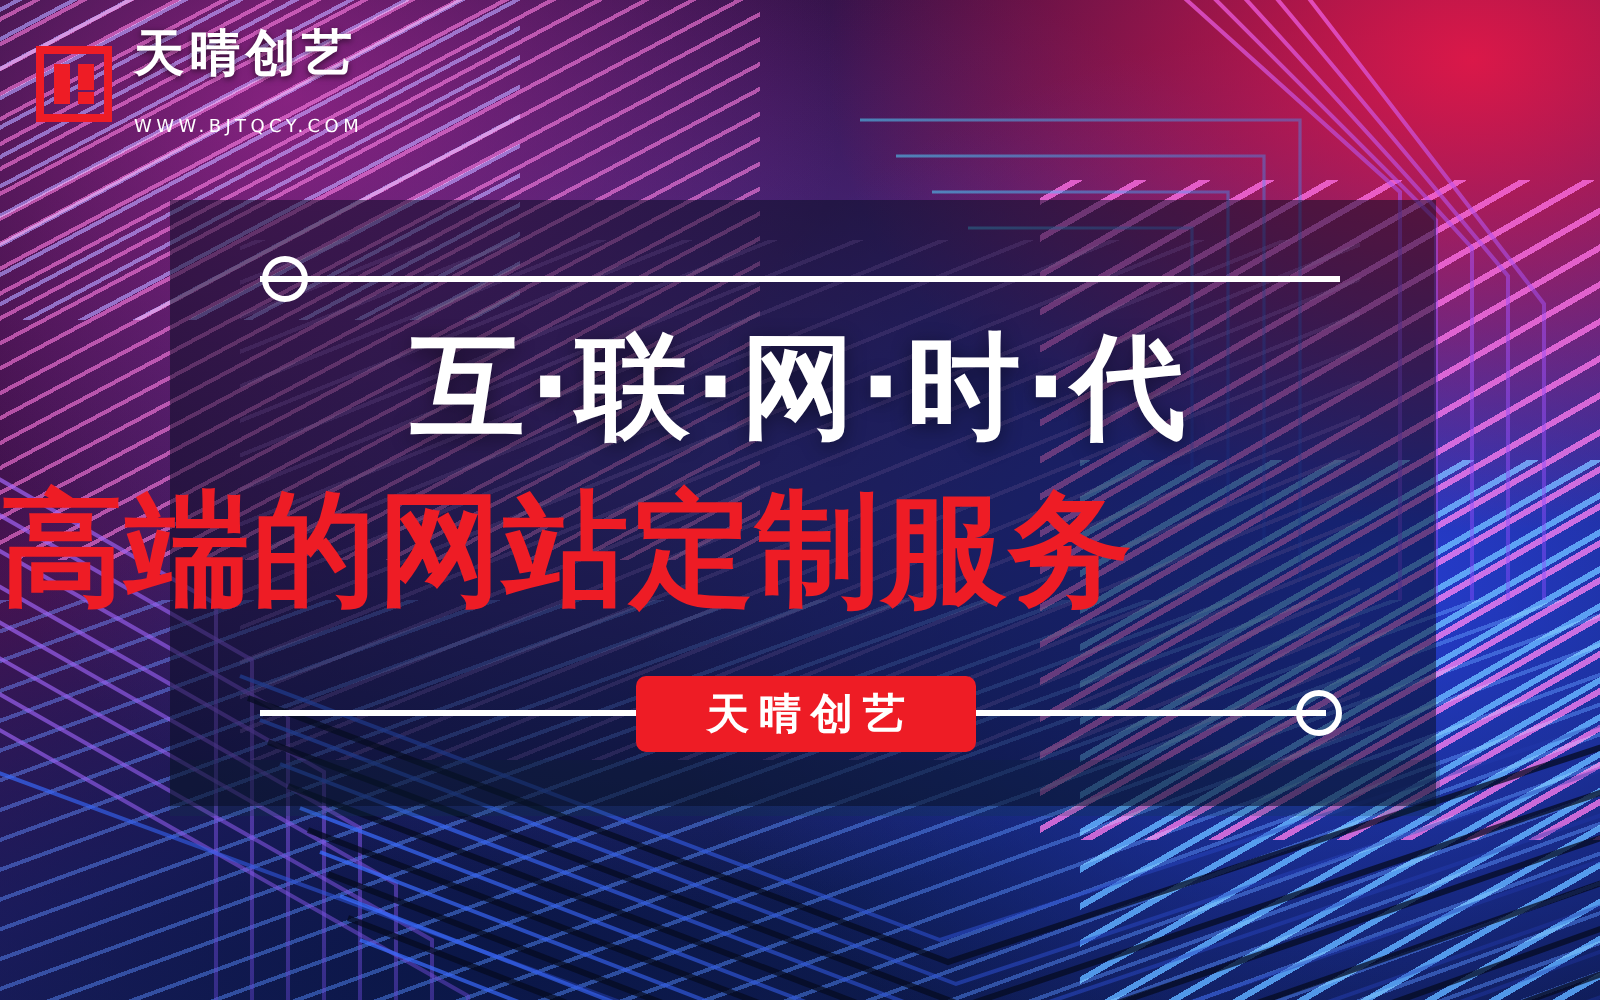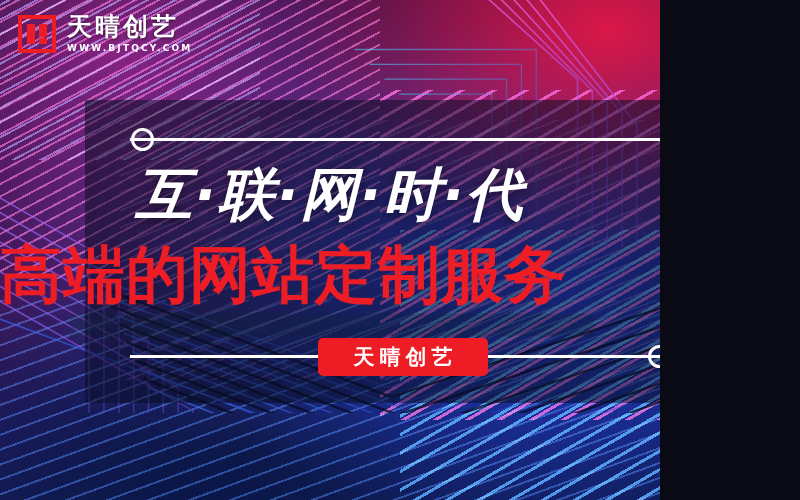--- a/index.html
+++ b/index.html
@@ -2,21 +2,21 @@
 <html><head>
 <meta charset="utf-8">
 <style>
   html, body {
     margin: 0;
     padding: 0;
     background: #0a0a14;
   }
   #banner {
     position: relative;
-    width: 660px;
+    width: 800px;
     height: 500px;
     overflow: hidden;
     font-family: "DejaVu Sans", "Liberation Sans", sans-serif;
     background: #140b22;
   }
   .layer {
     position: absolute;
     inset: 0;
     pointer-events: none;
   }
@@ -163,24 +163,24 @@
     font-size: 25px;
     font-weight: bold;
     letter-spacing: 3px;
     line-height: 1.05;
     text-shadow: 0 1px 3px rgba(0,0,0,.6);
     white-space: nowrap;
   }
   #logo-url {
     color: #ffffff;
     font-size: 9px;
-    font-weight: bold;
+    font-weight: normal;
     letter-spacing: 2.2px;
     line-height: 1.4;
-    margin-top: 2px;
+    margin-top: 18px;
     white-space: nowrap;
   }
 
   
   #rule-top {
     position: absolute;
     left: 130px;
     top: 138px;
     width: 540px;
     height: 3px;
@@ -229,21 +229,20 @@
     top: 166px;
     text-align: center;
     color: #ffffff;
     font-size: 57px;
     font-weight: bold;
     letter-spacing: 2px;
     line-height: 1;
     z-index: 32;
     text-shadow: 0 2px 10px rgba(0,0,0,.45);
     white-space: nowrap;
-    font-style: italic;
   }
   #subhead {
     position: absolute;
     left: 0;
     right: 0;
     top: 244px;
     text-align: left;
     color: #ee1c25;
     font-size: 62px;
     font-weight: bold;

